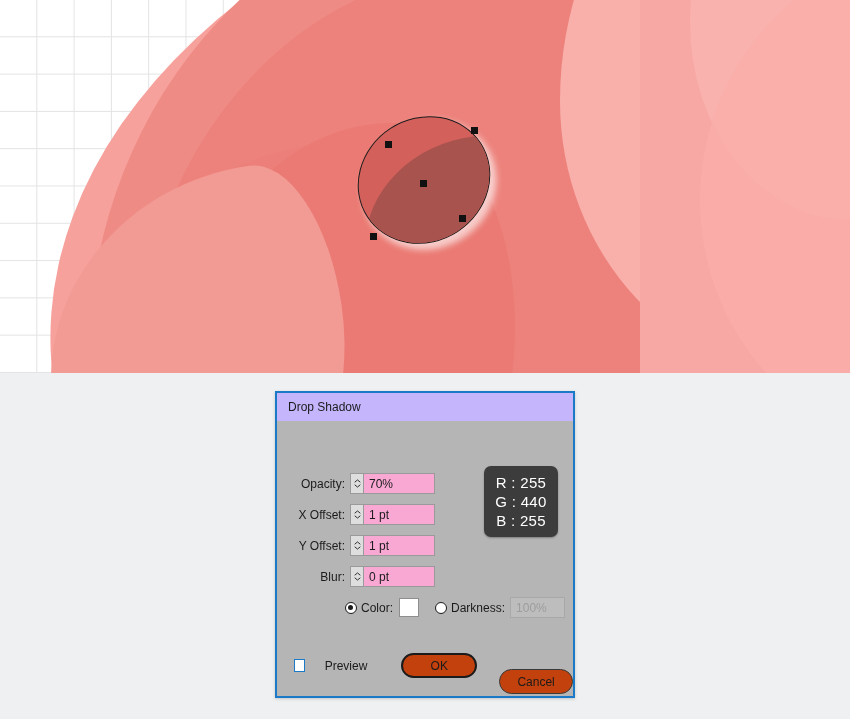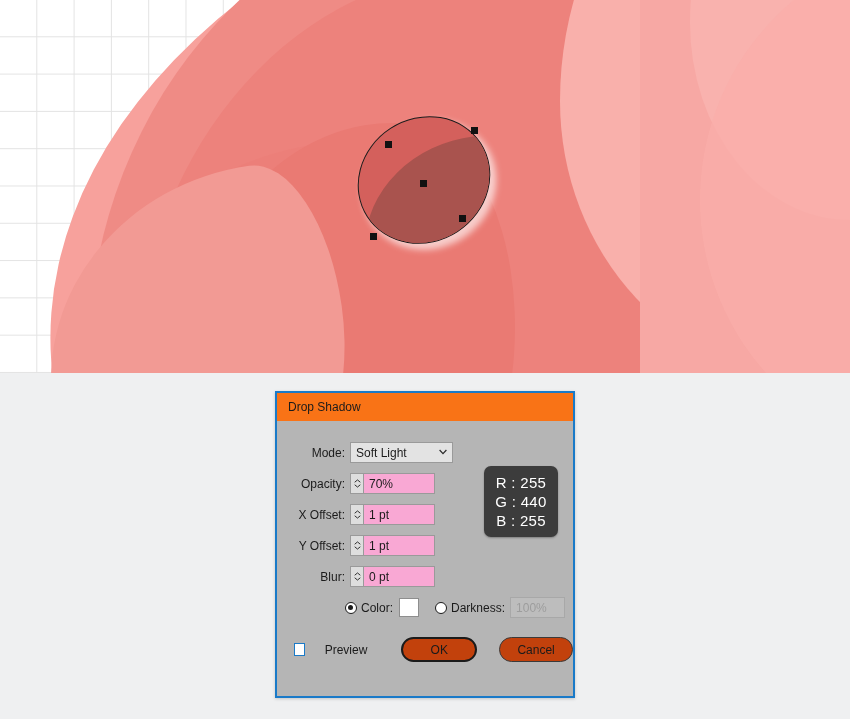--- a/index.html
+++ b/index.html
@@ -153,21 +153,21 @@
   }
   
   #dialog{
     position:absolute;left:275px;top:391px;width:300px;height:307px;
     border:2px solid #1a7ac8;
     background:#b5b5b5;
     box-sizing:border-box;
     box-shadow:0 1px 3px rgba(0,0,0,.18);
   }
   .titlebar{
-    height:28px;background:#f97316;
+    height:28px;background:#c4b5fd;
     display:flex;align-items:center;
     padding-left:11px;
     box-sizing:border-box;
   }
   .titlebar .ttl{font-size:12px;color:#1b1b1b;}
   .dlg-body{position:relative;height:277px;}
 
   .row{
     display:flex;align-items:center;
     position:absolute;left:0;right:0;
@@ -292,31 +292,20 @@
 </div>
 
 <div id="dialog">
 
   <div class="titlebar">
     <span class="ttl">Drop Shadow</span>
   </div>
 
   <div class="dlg-body">
 
-    <div class="row" style="top:21px;">
-      <div class="lbl-wrap">Mode:</div>
-      <div class="combo-wrap" style="margin-left:5px;">
-        <select class="combo">
-          <option>Soft Light</option>
-        </select>
-        <svg class="combo-arrow" viewBox="0 0 8 8">
-          <path d="M0.6 2 L4 5.6 L7.4 2" fill="none" stroke="#2a2a2a" stroke-width="1.2"></path>
-        </svg>
-      </div>
-    </div>
 
     <div class="row" style="top:52px;">
       <div class="lbl-wrap">Opacity:</div>
       <div class="stepper" style="margin-left:5px;">
         <svg class="chev" viewBox="0 0 8 4">
             <path d="M0.8 3.4 L4 0.8 L7.2 3.4" fill="none" stroke="#2a2a2a" stroke-width="1.1"></path>
           </svg>
         <svg class="chev" viewBox="0 0 8 4">
             <path d="M0.8 0.6 L4 3.2 L7.2 0.6" fill="none" stroke="#2a2a2a" stroke-width="1.1"></path>
           </svg>
@@ -369,21 +358,21 @@
       <span class="swatch" style="margin-left:6px;"></span>
       <span class="radio" style="margin-left:16px;"></span>
       <span style="font-size:12px;color:#1b1b1b;margin-left:4px;">Darkness:</span>
       <input class="num disabled" style="width: 55px; margin-left: 5px;" type="text" disabled="" value="100%">
     </div>
 
     <div class="row" style="top:216px;left:17px;gap:13px;">
       <span class="chkbox"></span>
       <span style="font-size:12px;color:#1b1b1b;margin-left:7px;">Preview</span>
       <div class="btn default" style="width:95px;margin-left:21px;">OK</div>
-      <div class="btn" style="width:93px;margin-left:9px;">Cancel</div>
+      <div class="btn" style="width:93px;margin-left:9px;margin-top:32px;">Cancel</div>
     </div>
 
     <div class="rgb-tip">
       <div>R : 255</div>
       <div>G : 440</div>
       <div>B : 255</div>
     </div>
 
   </div>
 </div>

